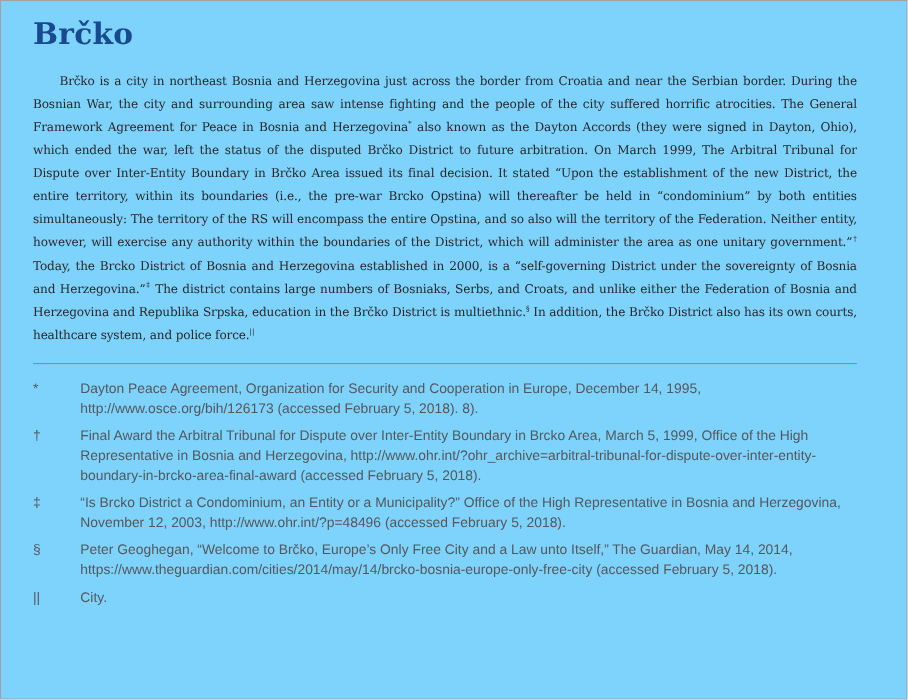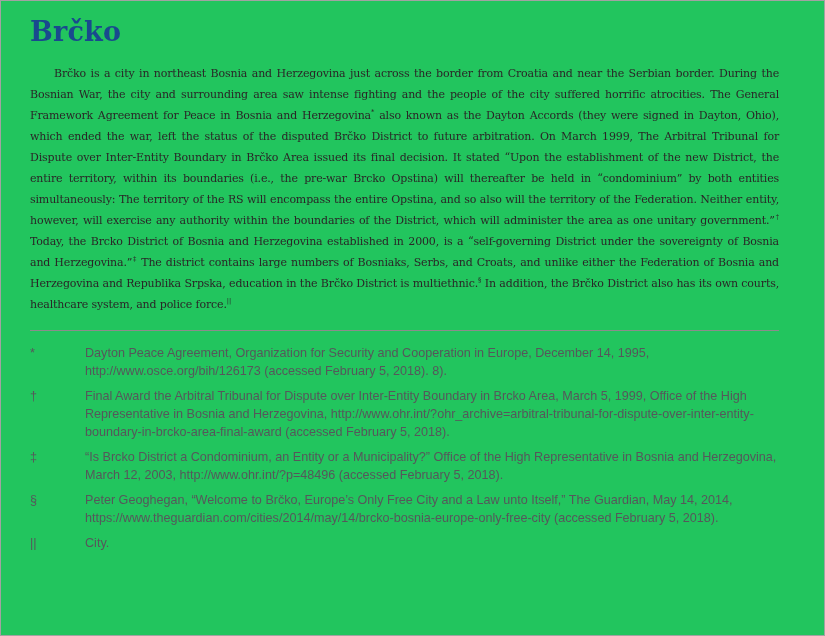--- a/index.html
+++ b/index.html
@@ -1,21 +1,21 @@
 <!DOCTYPE html>
 <html><head>
 <meta charset="utf-8">
 <style>
   html, body { margin: 0; padding: 0; background: #ffffff; }
   .page {
     box-sizing: border-box;
     width: 825px;
     height: 636px;
     border: 1px solid #a2a2a2;
-    background: #22c55e;
+    background: #7dd3fc;
     padding: 10px 45px 0 29px;
     overflow: hidden;
     position: relative;
   }
   .page-title {
     font-family: "DejaVu Serif", serif;
     font-weight: 700;
     font-size: 27px;
     line-height: 34px;
     color: #19498e;
@@ -52,42 +52,41 @@
   .footnote {
     display: flex;
     margin-bottom: 7px;
   }
   .fn-marker {
     flex: none;
     width: 43px;
   }
   .fn-text {
     flex: 1;
-    margin-left: 12px;
   }
 </style>
 </head>
 <body>
 
 <div class="page">
   <h1 class="page-title">Brčko</h1>
   <p class="article-paragraph">Brčko is a city in northeast Bosnia and Herzegovina just across the border from Croatia and near the Serbian border. During the Bosnian War, the city and surrounding area saw intense fighting and the people of the city suffered horrific atrocities. The General Framework Agreement for Peace in Bosnia and Herzegovina<sup>*</sup> also known as the Dayton Accords (they were signed in Dayton, Ohio), which ended the war, left the status of the disputed Brčko District to future arbitration. On March 1999, The Arbitral Tribunal for Dispute over Inter-Entity Boundary in Brčko Area issued its final decision. It stated “Upon the establishment of the new District, the entire territory, within its boundaries (i.e., the pre-war Brcko Opstina) will thereafter be held in “condominium” by both entities simultaneously: The territory of the RS will encompass the entire Opstina, and so also will the territory of the Federation. Neither entity, however, will exercise any authority within the boundaries of the District, which will administer the area as one unitary government.”<sup>†</sup> Today, the Brcko District of Bosnia and Herzegovina established in 2000, is a “self-governing District under the sovereignty of Bosnia and Herzegovina.”<sup>‡</sup> The district contains large numbers of Bosniaks, Serbs, and Croats, and unlike either the Federation of Bosnia and Herzegovina and Republika Srpska, education in the Brčko District is multiethnic.<sup>§</sup> In addition, the Brčko District also has its own courts, healthcare system, and police force.<sup>||</sup></p>
   <hr class="footnote-divider">
   <div class="footnotes">
       <div class="footnote">
         <span class="fn-marker">*</span>
         <span class="fn-text">Dayton Peace Agreement, Organization for Security and Cooperation in Europe, December 14, 1995, http://www.osce.org/bih/126173 (accessed February 5, 2018). 8).</span>
       </div>
       <div class="footnote">
         <span class="fn-marker">†</span>
         <span class="fn-text">Final Award the Arbitral Tribunal for Dispute over Inter-Entity Boundary in Brcko Area, March 5, 1999, Office of the High Representative in Bosnia and Herzegovina, http://www.ohr.int/?ohr_archive=arbitral-tribunal-for-dispute-over-inter-entity-boundary-in-brcko-area-final-award (accessed February 5, 2018).</span>
       </div>
       <div class="footnote">
         <span class="fn-marker">‡</span>
-        <span class="fn-text">“Is Brcko District a Condominium, an Entity or a Municipality?” Office of the High Representative in Bosnia and Herzegovina, March 12, 2003, http://www.ohr.int/?p=48496 (accessed February 5, 2018).</span>
+        <span class="fn-text">“Is Brcko District a Condominium, an Entity or a Municipality?” Office of the High Representative in Bosnia and Herzegovina, November 12, 2003, http://www.ohr.int/?p=48496 (accessed February 5, 2018).</span>
       </div>
       <div class="footnote">
         <span class="fn-marker">§</span>
         <span class="fn-text">Peter Geoghegan, “Welcome to Brčko, Europe’s Only Free City and a Law unto Itself,” The Guardian, May 14, 2014, https://www.theguardian.com/cities/2014/may/14/brcko-bosnia-europe-only-free-city (accessed February 5, 2018).</span>
       </div>
       <div class="footnote">
         <span class="fn-marker">||</span>
         <span class="fn-text">City.</span>
       </div>
     </div>

